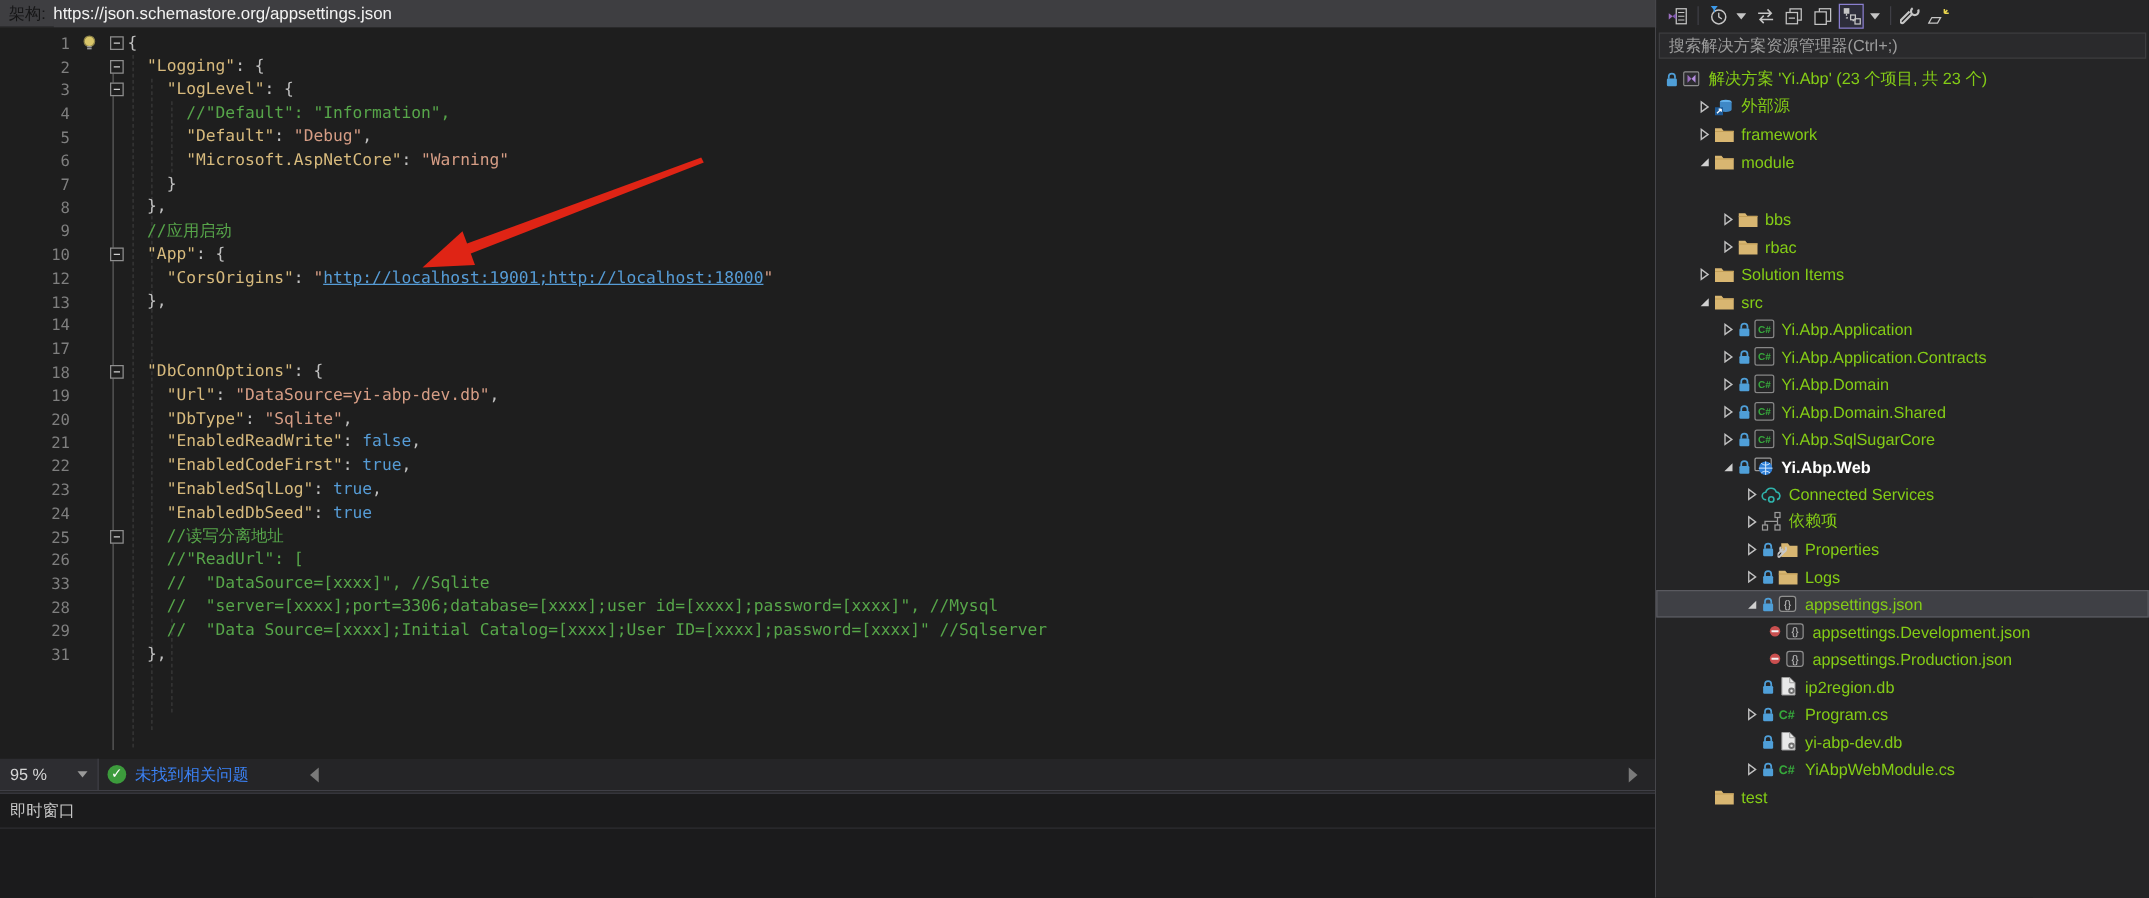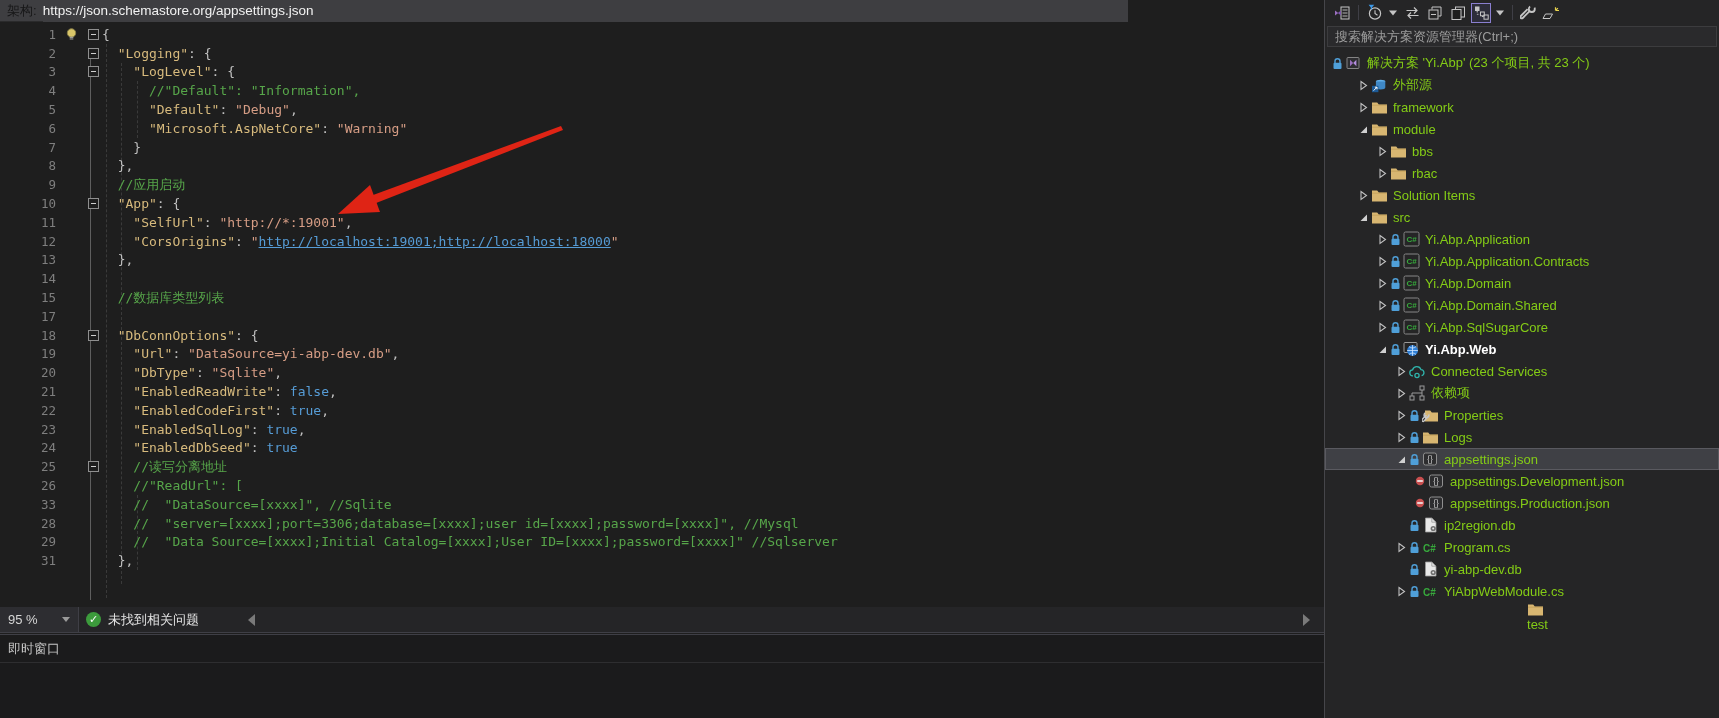--- a/index.html
+++ b/index.html
@@ -2,21 +2,21 @@
 <html style="--editor-bg: #1e1e1e; --panel-bg: #252526; --key: #d7ba7d; --string: #d69d85; --keyword: #569cd6; --comment: #57a64a; --punct: #c0c0c0; --link: #569cd6; --arrow: #df2415; --selection-bg: #3f4045; --selection-border: #5a5a60; --status-green: #3c9b3c;"><head>
 <meta charset="utf-8">
 <style>
   * { margin:0; padding:0; box-sizing:border-box; }
   html,body { width:1719px; height:718px; overflow:hidden; background:#1e1e1e;
               font-family:"Liberation Sans", sans-serif; }
 
   
   #editor-pane { position:absolute; left:0; top:0; width:1324px; height:718px; background:var(--editor-bg); }
 
-  #schema-bar { position:absolute; left:0; top:0; width:1128px; height:22px;
+  #schema-bar { position:absolute; left:0; top:0; width:1349px; height:22px;
                 background:#3e3e41; border-bottom:1px solid #2a2a2b;
                 display:flex; align-items:center; }
   #schema-label { color:#161617; font-size:13px; padding:0 6px 0 7px; }
   #schema-url { color:#f2f2f2; font-size:13.5px; flex:1; height:22px; line-height:22px;
                 background:#3e3e41; }
 
   #code-area { position:absolute; left:0; top:22px; width:1324px; height:585px;
                background:var(--editor-bg); overflow:hidden; padding-top:3px; }
   .code-line { height:18.8px; display:flex; align-items:center;
                font-family:"DejaVu Sans Mono", monospace; font-size:13px; }
@@ -41,21 +41,21 @@
                  background:#252527; border-bottom:1px solid #3f3f46; }
   #zoom-combo { position:absolute; left:0; top:0; width:79px; height:25px; background:#2d2d31;
                 border-right:1px solid #3f3f46; color:#d6d6d6; font-size:13px;
                 display:flex; align-items:center; padding-left:8px; }
   #zoom-caret { position:absolute; right:8px; top:10px; width:0; height:0;
                 border-left:4px solid transparent; border-right:4px solid transparent;
                 border-top:5px solid #9a9a9a; }
   #status-check { position:absolute; left:86px; top:5px; width:15px; height:15px; border-radius:50%;
                   background:var(--status-green); color:#fff; font-size:11px; line-height:15px;
                   text-align:center; }
-  #status-msg { position:absolute; left:108px; top:4px; color:#e5e5e5; font-size:13px; }
+  #status-msg { position:absolute; left:108px; top:4px; color:#3b82f6; font-size:13px; }
   .scroll-arrow { position:absolute; top:7px; width:0; height:0; }
   #scroll-left  { left:248px; border-top:6px solid transparent; border-bottom:6px solid transparent;
                   border-right:7px solid #7a7a7a; }
   #scroll-right { left:1303px; border-top:6px solid transparent; border-bottom:6px solid transparent;
                   border-left:7px solid #7a7a7a; }
 
   
   #immediate { position:absolute; left:0; top:634px; width:1324px; height:84px;
                background:#1b1b1c; border-top:1px solid #3f3f46; }
   #immediate-title { color:#c4c4c4; font-size:13px; padding:5px 0 0 8px; height:26px; }
@@ -174,48 +174,36 @@
         </div>
         <div class="code-line">
           <span class="ln">10</span>
           <span class="glyph"></span>
           <span class="foldc">
             <span class="foldbox"></span>
           </span>
           <span class="code">  <span class="c-k">"App"</span><span class="c-p">: {</span></span>
         </div>
         <div class="code-line">
-          <span class="ln">11</span>
-          <span class="glyph"></span>
-          <span class="foldc"></span>
-          <span class="code">    <span class="c-k">"SelfUrl"</span><span class="c-p">: </span><span class="c-s">"http://*:19001"</span><span class="c-p">,</span></span>
-        </div>
-        <div class="code-line">
           <span class="ln">12</span>
           <span class="glyph"></span>
           <span class="foldc"></span>
           <span class="code">    <span class="c-k">"CorsOrigins"</span><span class="c-p">: </span><span class="c-s">"</span><span class="c-l">http://localhost:19001;http://localhost:18000</span><span class="c-s">"</span></span>
         </div>
         <div class="code-line">
           <span class="ln">13</span>
           <span class="glyph"></span>
           <span class="foldc"></span>
           <span class="code">  <span class="c-p">},</span></span>
         </div>
         <div class="code-line">
           <span class="ln">14</span>
           <span class="glyph"></span>
           <span class="foldc"></span>
           <span class="code"></span>
-        </div>
-        <div class="code-line">
-          <span class="ln">15</span>
-          <span class="glyph"></span>
-          <span class="foldc"></span>
-          <span class="code">  <span class="c-c">//数据库类型列表</span></span>
         </div>
         <div class="code-line">
           <span class="ln">17</span>
           <span class="glyph"></span>
           <span class="foldc"></span>
           <span class="code"></span>
         </div>
         <div class="code-line">
           <span class="ln">18</span>
           <span class="glyph"></span>
@@ -448,21 +436,21 @@
           </svg>
         </span>
         <span class="ticon">
           <svg width="17" height="15" viewBox="0 0 17 15">
             <path d="M1 2.5h5.2L7.8 4.5H16v9H1Z" fill="#d8b671"></path>
             <path d="M1 5.2h15" stroke="#c4a058" stroke-width=".8"></path>
           </svg>
         </span>
         <span class="tlabel">module</span>
       </div>
-      <div class="trow" style="padding-left: 50px;">
+      <div class="trow" style="padding-left: 50px; margin-top: 24px;">
         <span class="texp">
           <svg width="11" height="11" viewBox="0 0 11 11">
             <path d="M3 1.5 8.5 5.5 3 9.5Z" fill="none" stroke="#c0c0c0" stroke-width="1.1"></path>
           </svg>
         </span>
         <span class="ticon">
           <svg width="17" height="15" viewBox="0 0 17 15">
             <path d="M1 2.5h5.2L7.8 4.5H16v9H1Z" fill="#d8b671"></path>
             <path d="M1 5.2h15" stroke="#c4a058" stroke-width=".8"></path>
           </svg>
@@ -820,21 +808,21 @@
             <rect x="1.5" y="5.8" width="8" height="6.2" rx="1" fill="#4f9fd8"></rect>
           </svg>
         </span>
         <span class="ticon">
           <svg width="17" height="16" viewBox="0 0 17 16">
             <text x="1" y="12.5" font-size="10" font-weight="bold" fill="#37a93c">C#</text>
           </svg>
         </span>
         <span class="tlabel">YiAbpWebModule.cs</span>
       </div>
-      <div class="trow" style="padding-left: 31px; flex-direction: column;">
+      <div class="trow" style="padding-left: 31px;">
         <span class="texp"></span>
         <span class="ticon">
           <svg width="17" height="15" viewBox="0 0 17 15">
             <path d="M1 2.5h5.2L7.8 4.5H16v9H1Z" fill="#d8b671"></path>
             <path d="M1 5.2h15" stroke="#c4a058" stroke-width=".8"></path>
           </svg>
         </span>
         <span class="tlabel">test</span>
       </div>
     </div>

